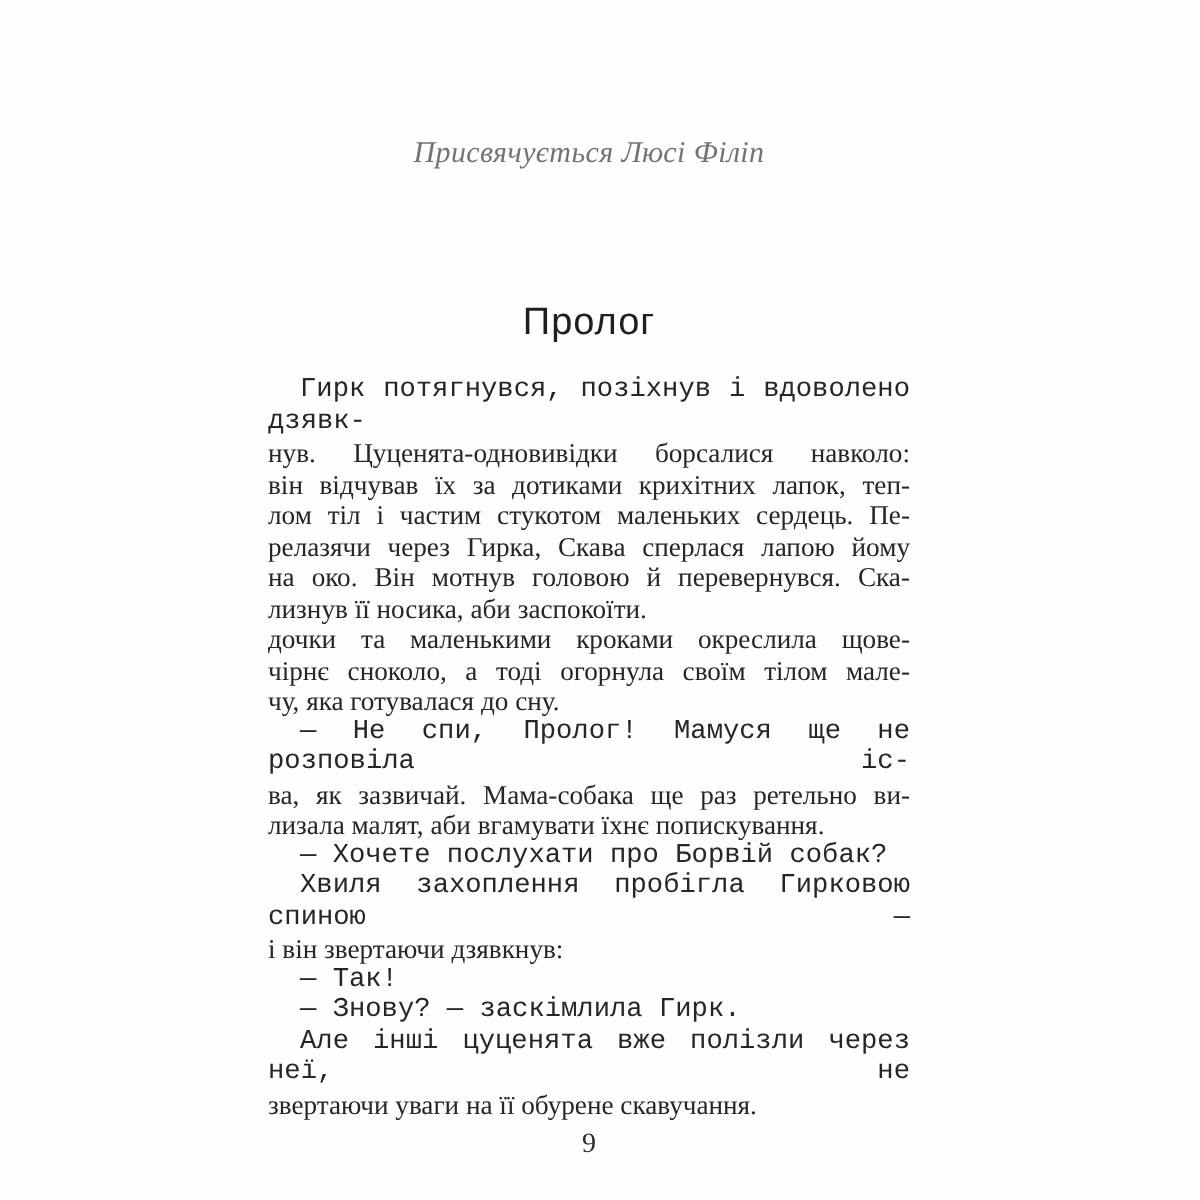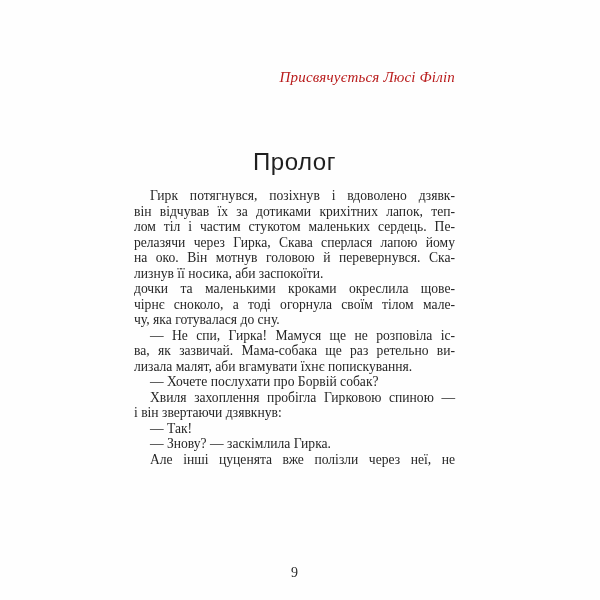--- a/index.html
+++ b/index.html
@@ -14,35 +14,35 @@
     background: #fefefe;
     overflow: hidden;
     font-family: "Liberation Serif", serif;
     color: #262626;
   }
   .dedication {
     position: absolute;
     left: 134px;
     top: 68px;
     width: 321px;
-    text-align: right;
+    text-align: center;
     font-style: italic;
     font-size: 15px;
     line-height: 18px;
-    color: #b91c1c;
+    color: #737373;
     letter-spacing: 0.2px;
   }
   .chapter-title {
     position: absolute;
     left: 134px;
     top: 145px;
     width: 321px;
     text-align: center;
     font-family: "Liberation Sans", sans-serif;
-    font-size: 24px;
+    font-size: 19px;
     font-weight: 400;
     line-height: 34px;
     color: #1f1f1f;
     letter-spacing: 0.5px;
   }
   .body-text {
     position: absolute;
     left: 134px;
     top: 188px;
     width: 321px;
@@ -58,20 +58,21 @@
     text-align: justify;
     text-align-last: justify;
     color: #262626;
   }
   .line.last {
     text-align: center;
     text-align-last: left;
   }
   .line.indent {
     text-indent: 16px;
+    font-family: Liberation Mono, monospace;
   }
   .page-number {
     position: absolute;
     left: 134px;
     top: 565px;
     width: 321px;
     text-align: center;
     font-size: 14px;
     color: #2b2b2b;
   }
@@ -80,48 +81,50 @@
 <body>
 
 <div class="page">
   <div class="dedication">Присвячується Люсі Філіп</div>
 
   <div class="chapter-title">Пролог</div>
 
   <div class="body-text">
       <div class="paragraph">
         <div class="line indent">Гирк потягнувся, позіхнув і вдоволено дзявк-</div>
+        <div class="line">нув. Цуценята-одновивідки борсалися навколо:</div>
         <div class="line">він відчував їх за дотиками крихітних лапок, теп-</div>
         <div class="line">лом тіл і частим стукотом маленьких сердець. Пе-</div>
         <div class="line">релазячи через Гирка, Скава сперлася лапою йому</div>
         <div class="line">на око. Він мотнув головою й перевернувся. Ска-</div>
         <div class="line last">лизнув її носика, аби заспокоїти.</div>
       </div>
       <div class="paragraph">
         <div class="line">дочки та маленькими кроками окреслила щове-</div>
         <div class="line">чірнє сноколо, а тоді огорнула своїм тілом мале-</div>
         <div class="line last">чу, яка готувалася до сну.</div>
       </div>
       <div class="paragraph">
-        <div class="line indent">— Не спи, Гирка! Мамуся ще не розповіла іс-</div>
+        <div class="line indent">— Не спи, Пролог! Мамуся ще не розповіла іс-</div>
         <div class="line">ва, як зазвичай. Мама-собака ще раз ретельно ви-</div>
         <div class="line last">лизала малят, аби вгамувати їхнє попискування.</div>
       </div>
       <div class="paragraph">
         <div class="line last indent">— Хочете послухати про Борвій собак?</div>
       </div>
       <div class="paragraph">
         <div class="line indent">Хвиля захоплення пробігла Гирковою спиною —</div>
         <div class="line last">і він звертаючи дзявкнув:</div>
       </div>
       <div class="paragraph">
         <div class="line last indent">— Так!</div>
       </div>
       <div class="paragraph">
-        <div class="line last indent">— Знову? — заскімлила Гирка.</div>
+        <div class="line last indent">— Знову? — заскімлила Гирк.</div>
       </div>
       <div class="paragraph">
         <div class="line indent">Але інші цуценята вже полізли через неї, не</div>
+        <div class="line last">звертаючи уваги на її обурене скавучання.</div>
       </div>
     </div>
 
   <div class="page-number">9</div>
 </div>
 
 </body></html>

